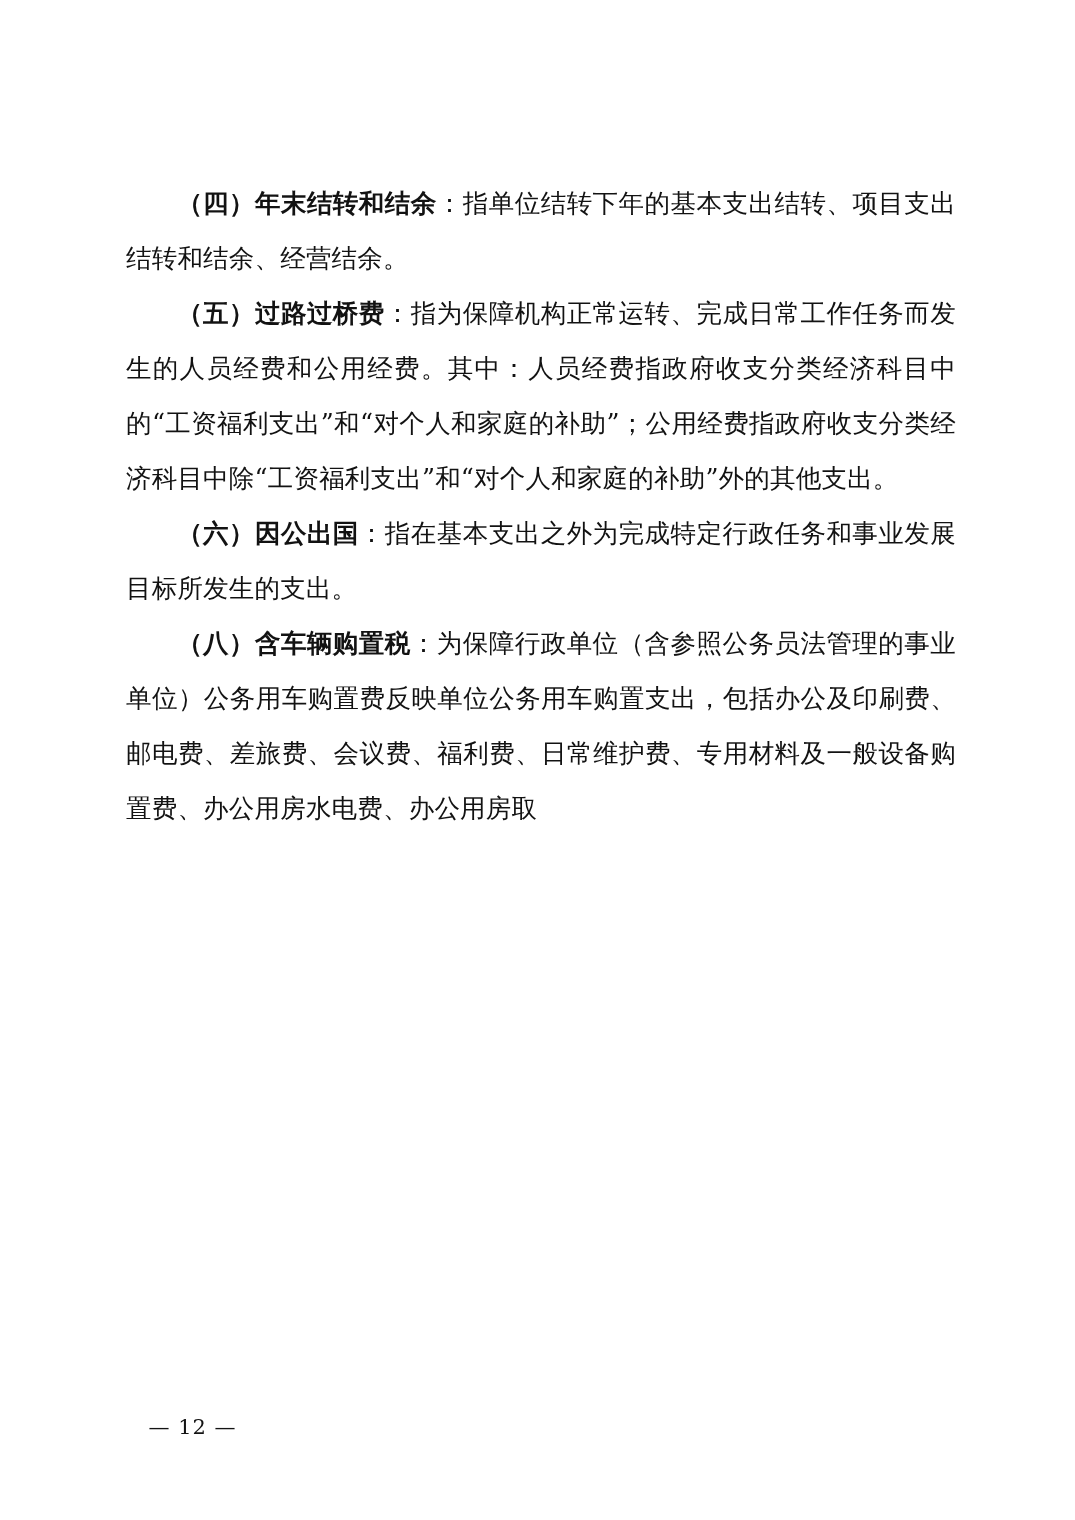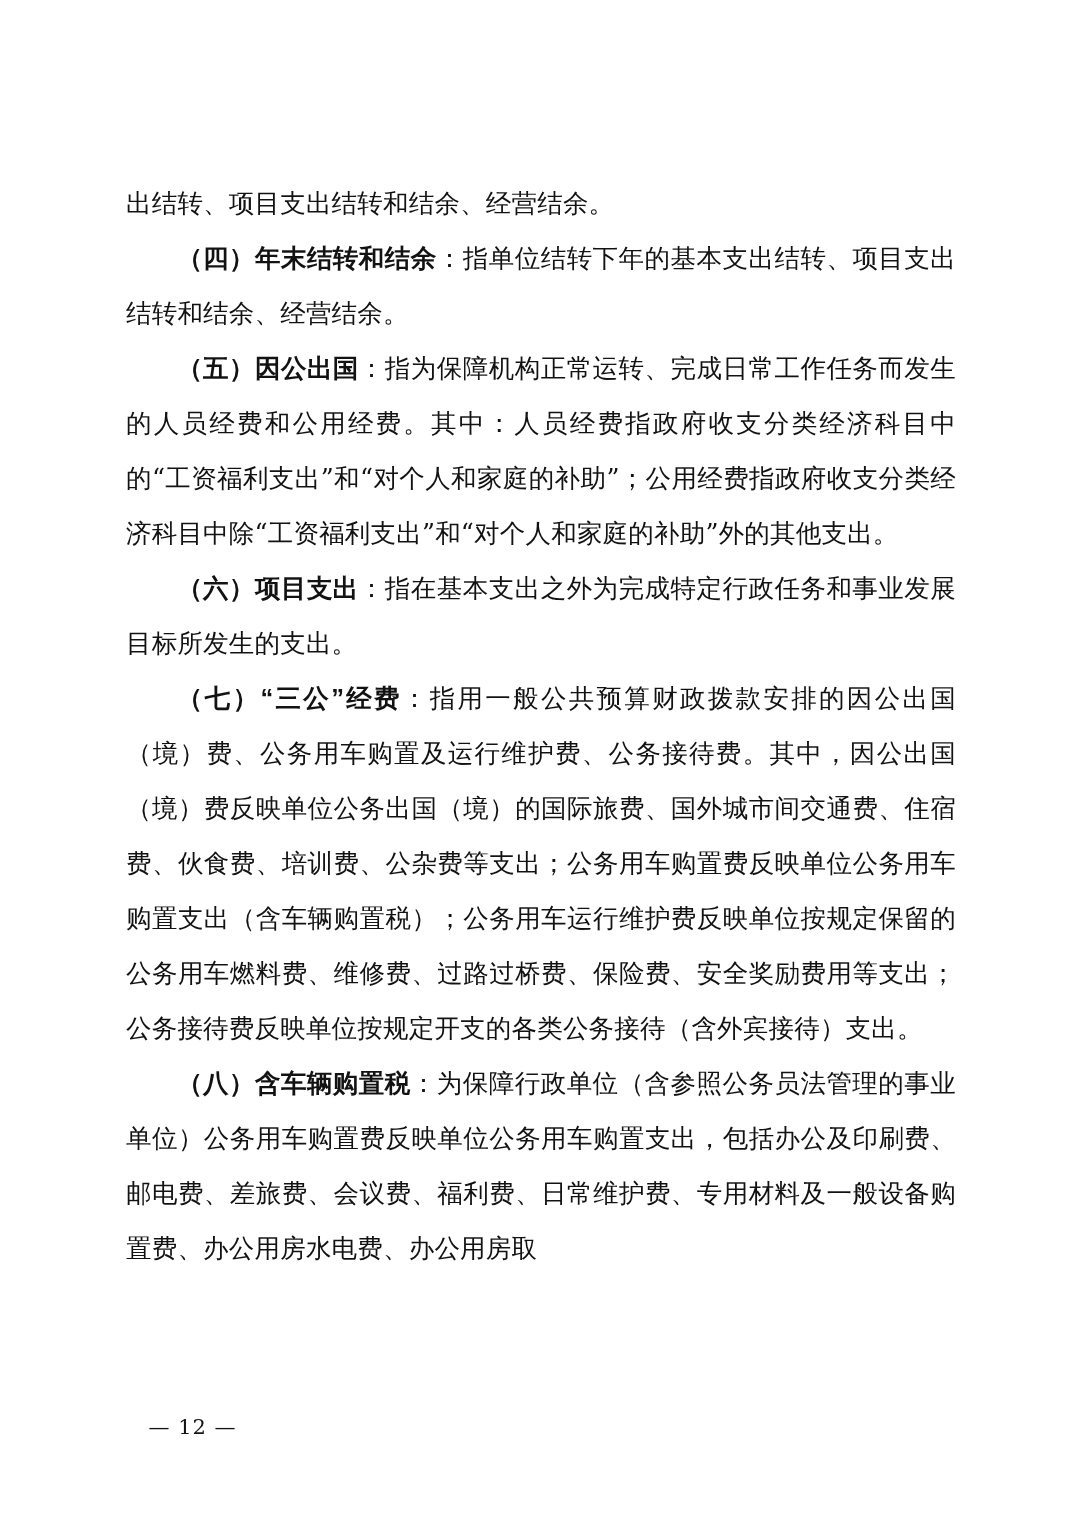--- a/index.html
+++ b/index.html
@@ -54,39 +54,33 @@
     display: inline-block;
     margin-left: -690px;
   }
 </style>
 </head>
 <body>
 
 <div class="page">
   <div class="content">
 
-    <p class="para">
-      <span>出结转、项目支出结转和结余、经营结余。</span>
-    </p>
 
     <p class="para indent">
       <span class="lead">（四）年末结转和结余</span><span>：指单位结转下年的基本支出结转、项目支出结转和结余、经营结余。</span>
     </p>
 
     <p class="para indent">
-      <span class="lead">（五）因公出国</span><span>：指为保障机构正常运转、完成日常工作任务而发生的人员经费和公用经费。其中：人员经费指政府收支分类经济科目中的“工资福利支出”和“对个人和家庭的补助”；公用经费指政府收支分类经济科目中除“工资福利支出”和“对个人和家庭的补助”外的其他支出。</span>
+      <span class="lead">（五）过路过桥费</span><span>：指为保障机构正常运转、完成日常工作任务而发生的人员经费和公用经费。其中：人员经费指政府收支分类经济科目中的“工资福利支出”和“对个人和家庭的补助”；公用经费指政府收支分类经济科目中除“工资福利支出”和“对个人和家庭的补助”外的其他支出。</span>
     </p>
 
     <p class="para indent">
-      <span class="lead">（六）项目支出</span><span>：指在基本支出之外为完成特定行政任务和事业发展目标所发生的支出。</span>
+      <span class="lead">（六）因公出国</span><span>：指在基本支出之外为完成特定行政任务和事业发展目标所发生的支出。</span>
     </p>
 
-    <p class="para indent">
-      <span class="lead">（七）“三公”经费</span><span>：指用一般公共预算财政拨款安排的因公出国（境）费、公务用车购置及运行维护费、公务接待费。其中，因公出国（境）费反映单位公务出国（境）的国际旅费、国外城市间交通费、住宿费、伙食费、培训费、公杂费等支出；公务用车购置费反映单位公务用车购置支出（含车辆购置税）；公务用车运行维护费反映单位按规定保留的公务用车燃料费、维修费、过路过桥费、保险费、安全奖励费用等支出；公务接待费反映单位按规定开支的各类公务接待（含外宾接待）支出。</span>
-    </p>
 
     <p class="para indent">
       <span class="lead">（八）含车辆购置税</span><span>：为保障行政单位（含参照公务员法管理的事业单位）公务用车购置费反映单位公务用车购置支出，包括办公及印刷费、邮电费、差旅费、会议费、福利费、日常维护费、专用材料及一般设备购置费、办公用房水电费、办公用房取</span>
     </p>
 
   </div>
 
   <div class="footer">
     <span class="footer-inner">— 12 —</span>
   </div>

